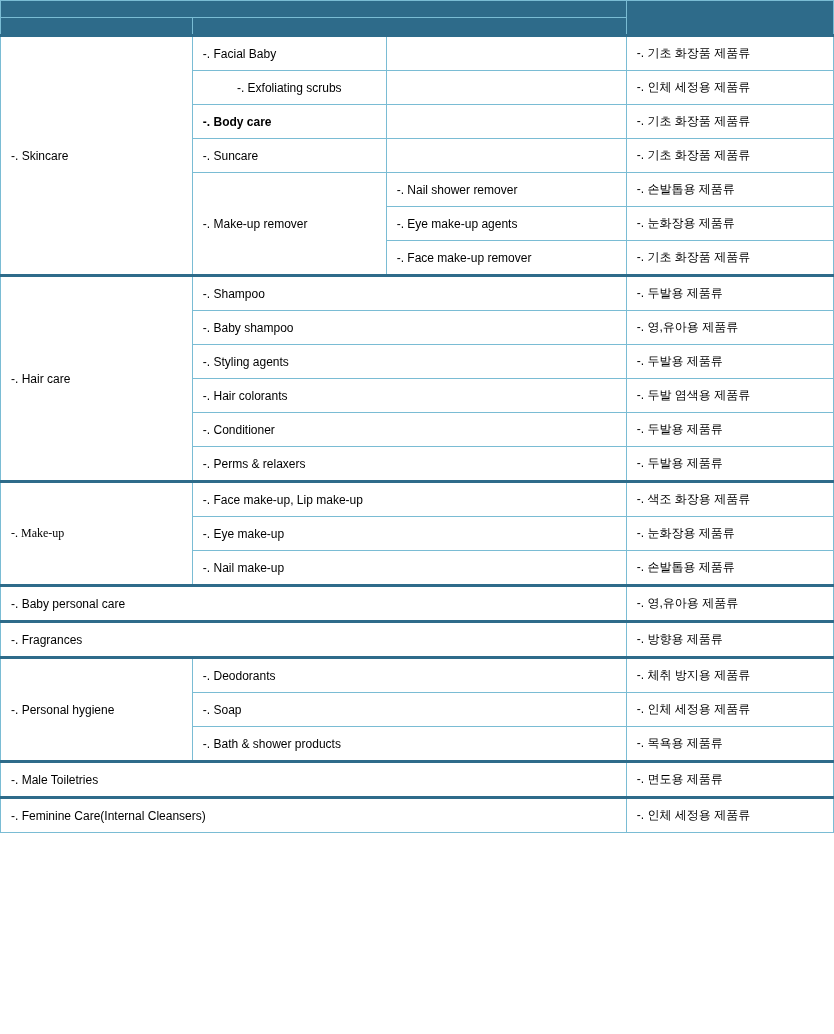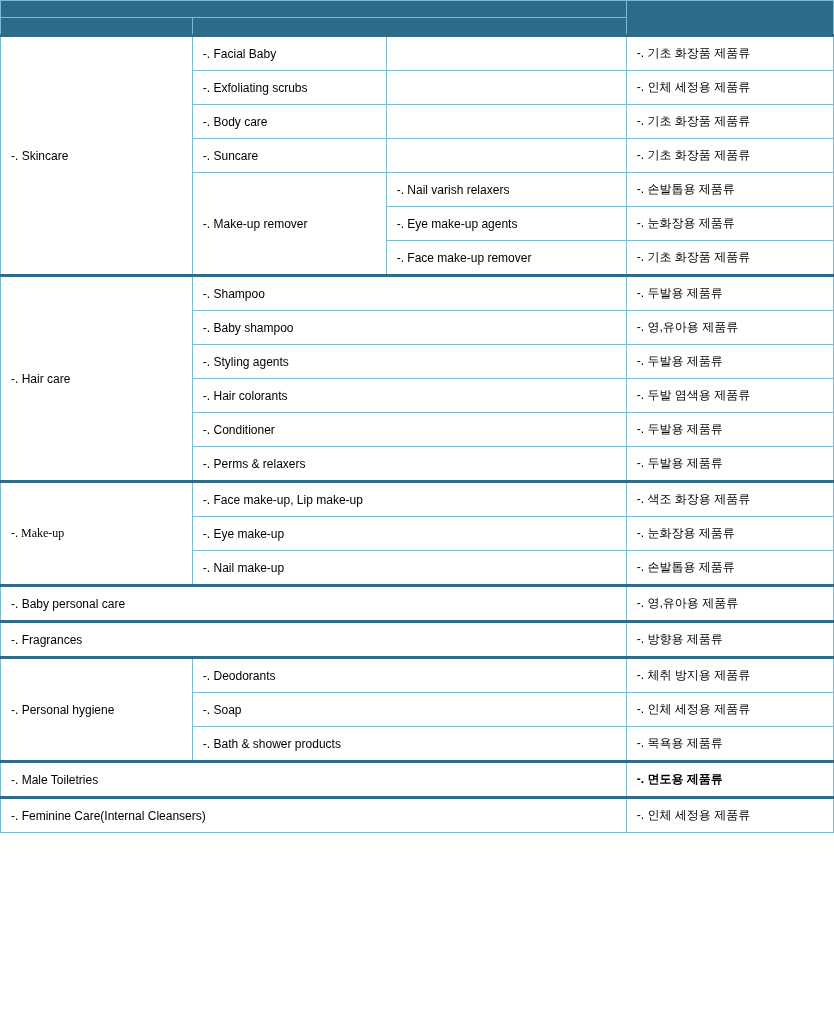--- a/index.html
+++ b/index.html
@@ -63,37 +63,37 @@
     </tr>
   </thead>
   <tbody id="table-body">
       <tr>
         <td rowspan="7" style="vertical-align: middle; border-top: 3px solid rgb(46, 107, 138);">-. Skincare</td>
         <td rowspan="1" style="vertical-align: middle; border-top: 3px solid rgb(46, 107, 138);">-. Facial Baby</td>
         <td style="border-top: 3px solid rgb(46, 107, 138);"></td>
         <td style="border-top: 3px solid rgb(46, 107, 138);">-. 기초 화장품 제품류</td>
       </tr>
       <tr>
-        <td rowspan="1" style="vertical-align: middle;">-. Exfoliating scrubs</td>
+        <td rowspan="1" style="vertical-align: middle; text-align: center;">-. Exfoliating scrubs</td>
         <td style=""></td>
         <td style="">-. 인체 세정용 제품류</td>
       </tr>
       <tr>
-        <td rowspan="1" style="vertical-align: middle;">-. Body care</td>
+        <td rowspan="1" style="vertical-align: middle; font-weight: bold;">-. Body care</td>
         <td style=""></td>
         <td style="">-. 기초 화장품 제품류</td>
       </tr>
       <tr>
         <td rowspan="1" style="vertical-align: middle;">-. Suncare</td>
         <td style=""></td>
         <td style="">-. 기초 화장품 제품류</td>
       </tr>
       <tr>
         <td rowspan="3" style="vertical-align: middle;">-. Make-up remover</td>
-        <td style="">-. Nail varish relaxers</td>
+        <td style="">-. Nail shower remover</td>
         <td style="">-. 손발톱용 제품류</td>
       </tr>
       <tr>
         <td style="">-. Eye make-up agents</td>
         <td style="">-. 눈화장용 제품류</td>
       </tr>
       <tr>
         <td style="">-. Face make-up remover</td>
         <td style="">-. 기초 화장품 제품류</td>
       </tr>
@@ -151,20 +151,20 @@
       <tr>
         <td colspan="2" style="">-. Soap</td>
         <td style="">-. 인체 세정용 제품류</td>
       </tr>
       <tr>
         <td colspan="2" style="">-. Bath &amp; shower products</td>
         <td style="">-. 목욕용 제품류</td>
       </tr>
       <tr>
         <td colspan="3" style="border-top: 3px solid rgb(46, 107, 138);">-. Male Toiletries</td>
-        <td style="border-top: 3px solid rgb(46, 107, 138); font-weight: bold;">-. 면도용 제품류</td>
+        <td style="border-top: 3px solid rgb(46, 107, 138);">-. 면도용 제품류</td>
       </tr>
       <tr>
         <td colspan="3" style="border-top: 3px solid rgb(46, 107, 138);">-. Feminine Care(Internal Cleansers)</td>
         <td style="border-top: 3px solid rgb(46, 107, 138);">-. 인체 세정용 제품류</td>
       </tr>
     </tbody>
 </table>
 
 </body></html>

